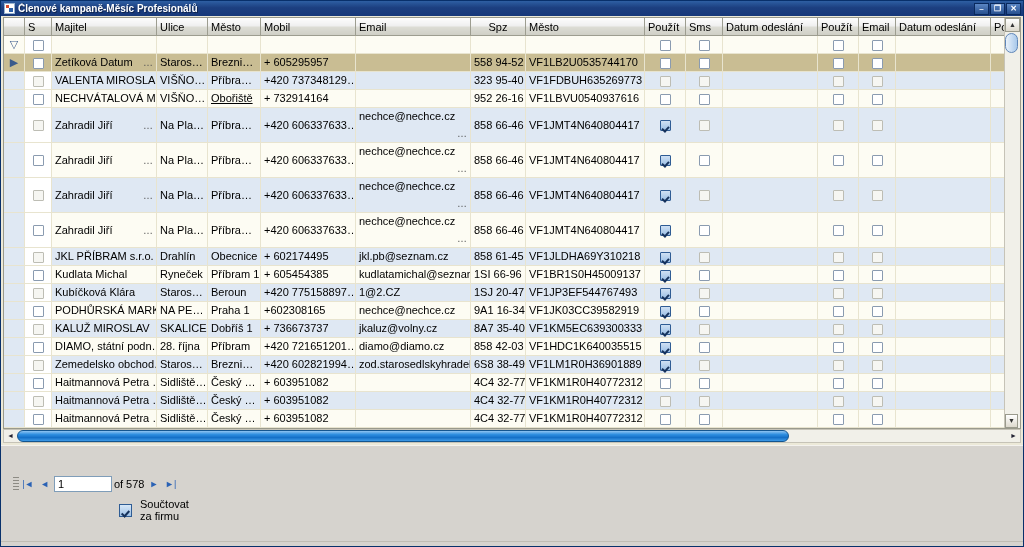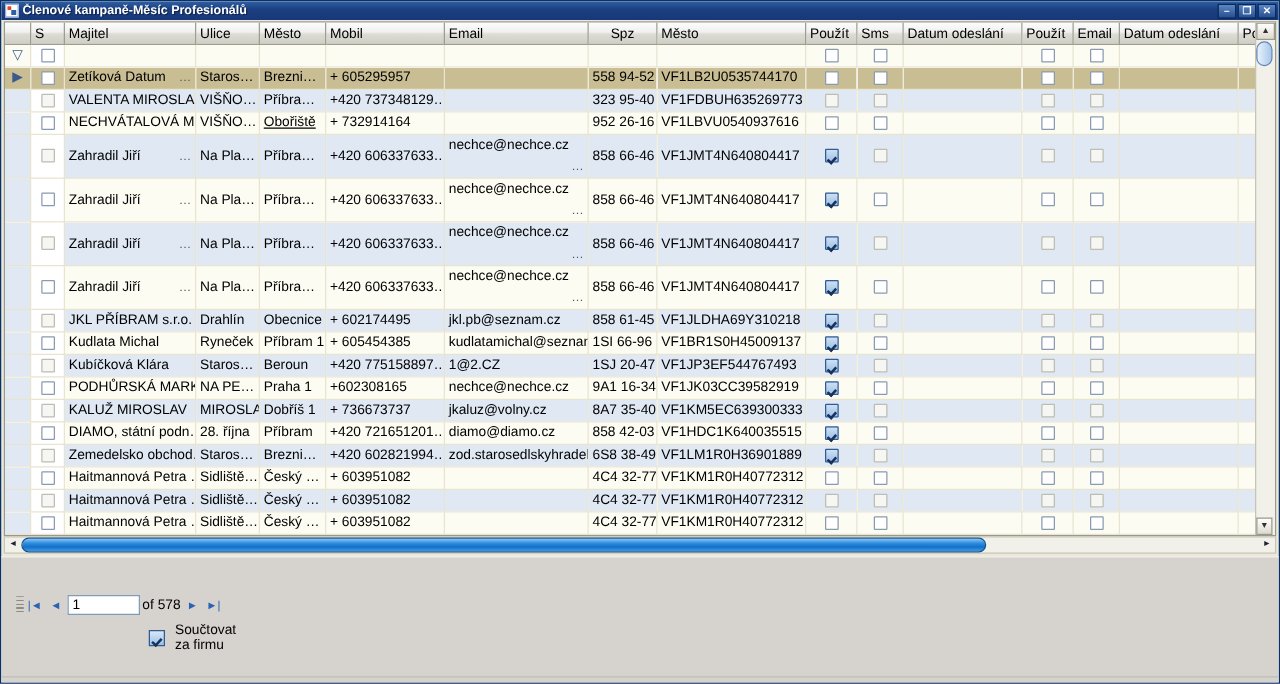--- a/index.html
+++ b/index.html
@@ -349,21 +349,21 @@
             <td style="width: 88px;"></td>
             <td class="c-ctr" style="width: 34px;"><span class="cb"></span></td>
             <td class="c-ctr" style="width: 30px;"><span class="cb"></span></td>
             <td style="width: 88px;"></td>
             <td class="c-ctr" style="width: 34px;"><span class="cb on"></span></td>
           </tr>
           <tr class="r-even">
             <td class="rh" style="background: rgb(223, 232, 243);"></td>
             <td class="c-ctr" style="width: 20px; background: rgb(255, 255, 255);"><span class="cb dim"></span></td>
             <td style="width: 98px;"><span>KALUŽ MIROSLAV</span></td>
-            <td style="width: 44px;"><span>MIROSLA</span></td>
+            <td style="width: 44px;"><span>SKALICE</span></td>
             <td style="width: 46px;"><span>Dobříš 1</span></td>
             <td style="width: 88px;"><span>+     736673737</span></td>
             <td style="width: 108px;"><span>jkaluz@volny.cz</span></td>
             <td class="c-num" style="width: 48px;"><span>8A7 35-40</span></td>
             <td style="width: 112px;"><span>VF1KM5EC639300333</span></td>
             <td class="c-ctr" style="width: 34px;"><span class="cb on"></span></td>
             <td class="c-ctr" style="width: 30px;"><span class="cb dim"></span></td>
             <td style="width: 88px;"></td>
             <td class="c-ctr" style="width: 34px;"><span class="cb dim"></span></td>
             <td class="c-ctr" style="width: 30px;"><span class="cb dim"></span></td>

